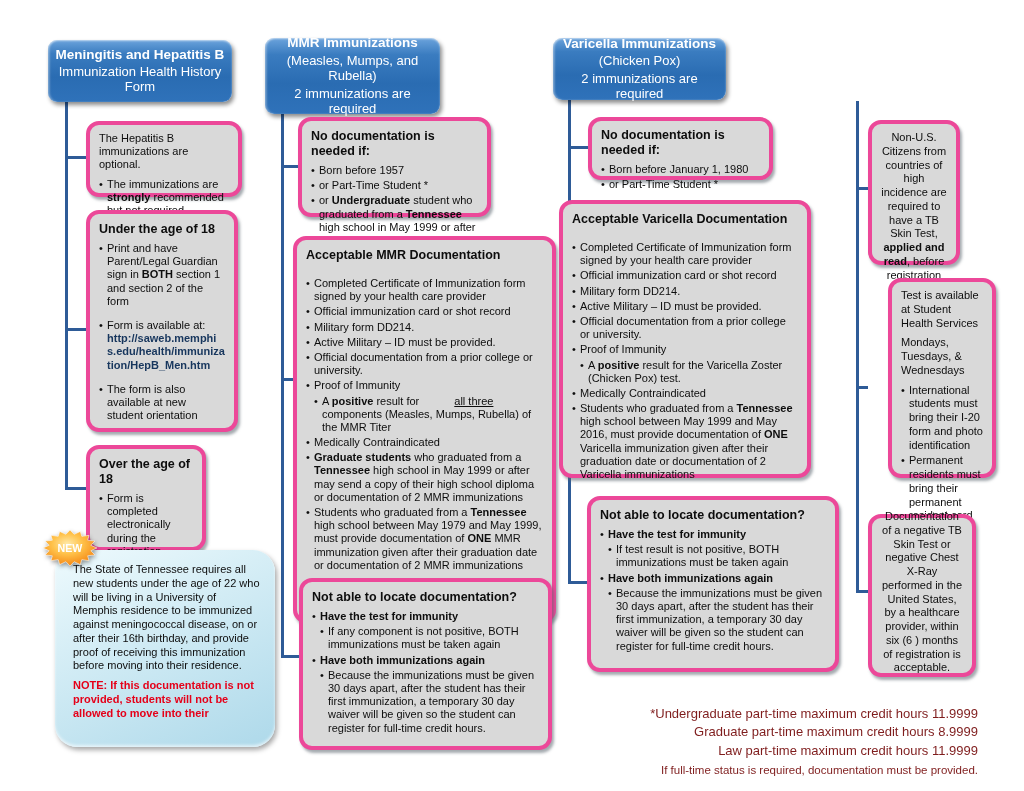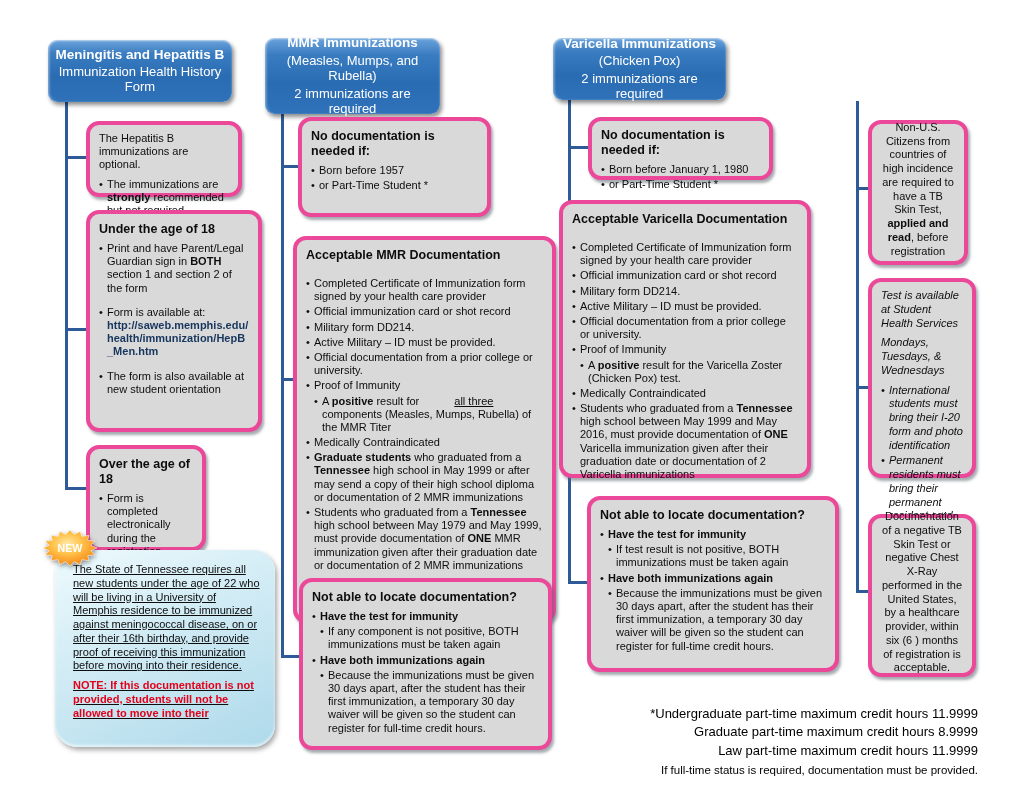--- a/index.html
+++ b/index.html
@@ -21,57 +21,57 @@
   
   .cline{position:absolute;background:#2e5b97;}
 
   
   .gbox{position:absolute;background:#d9d9d9;border:4px solid #ec4899;border-radius:13px;
         box-shadow:2px 3px 3px rgba(90,100,110,.55);padding:7px 9px;box-sizing:border-box;
         font-size:11px;line-height:1.2;color:#0d0d0d;}
   .center{text-align:center;}
 
   .c1b1{left:86px;top:121px;width:156px;height:76px;}
-  .c1b2{left:86px;top:210px;width:176px;height:222px;}
+  .c1b2{left:86px;top:210px;width:152px;height:222px;}
   .c1b3{left:86px;top:445px;width:120px;height:106px;}
   .c2b1{left:298px;top:117px;width:193px;height:100px;}
   .c2b2{left:293px;top:236px;width:263px;height:387px;}
   .c2b3{left:299px;top:578px;width:253px;height:172px;}
   .c3b1{left:588px;top:117px;width:185px;height:63px;padding-top:6px;}
   .c3b2{left:559px;top:200px;width:252px;height:278px;}
   .c3b3{left:587px;top:496px;width:252px;height:176px;}
-  .c4b1{left:868px;top:120px;width:100px;height:145px;display:flex;flex-direction:column;justify-content:center;line-height:1.25;}
-  .c4b2{left:868px;top:278px;width:108px;height:200px;line-height:1.25;font-style:italic;}
+  .c4b1{left:868px;top:120px;width:92px;height:145px;display:flex;flex-direction:column;justify-content:flex-start;line-height:1.25;}
+  .c4b2{left:888px;top:278px;width:108px;height:200px;line-height:1.25;}
   .c4b3{left:868px;top:514px;width:108px;height:163px;display:flex;flex-direction:column;justify-content:center;line-height:1.25;}
 
   
   .bluebox{position:absolute;left:55px;top:550px;width:220px;height:197px;border-radius:22px;
         background:linear-gradient(155deg,#eefafd 0%,#d6eef6 35%,#aed9ea 100%);
         box-shadow:2px 3px 5px rgba(0,0,0,.35), inset 0 -2px 3px rgba(255,255,255,.6);
-        padding:13px 12px 8px 18px;box-sizing:border-box;font-size:11px;line-height:1.25;color:#0d0d0d;text-decoration:underline;}
+        padding:13px 12px 8px 18px;box-sizing:border-box;font-size:11px;line-height:1.25;color:#0d0d0d;}
 
   
   .ln-title{font-weight:bold;font-size:12.5px;margin:1px 0 5px;}
   .ln-para{margin:0 0 6px;}
   .ln-b1{position:relative;padding-left:8px;margin:0 0 2px;}
   .ln-b1::before{content:"\2022";position:absolute;left:0;top:0;}
   .ln-b2{position:relative;padding-left:16px;margin:0 0 2px;}
   .ln-b2::before{content:"\2022";position:absolute;left:8px;top:0;}
   .ln-gap{height:9px;}
   .center .ln-para::before{content:none;}
   .b{font-weight:bold;}
   .u{text-decoration:underline;margin-left:32px;}
   .link{color:#17365d;font-weight:bold;display:block;word-break:break-all;}
   .red{color:#e50019;font-weight:bold;}
 
   
   .badge{position:absolute;left:42px;top:527px;width:56px;height:42px;filter:drop-shadow(1px 2px 2px rgba(0,0,0,.4));}
 
   
-  .footer{position:absolute;top:705px;right:46px;text-align:right;color:#000000;}
+  .footer{position:absolute;top:705px;right:46px;text-align:right;color:#7f1d1d;}
   .footer .fl{font-size:13px;line-height:1.42;}
   .footer .fl.small{font-size:11.5px;margin-top:2px;}
 </style>
 </head>
 <body>
 
 <div id="canvas">
 
   <div class="cline" style="left:65px;top:100px;width:3px;height:390px;"></div>
   <div class="cline" style="left:65px;top:156px;width:21px;height:3px;"></div>
@@ -139,20 +139,21 @@
       </radialGradient>
     </defs>
     <polygon fill="url(#bgrad)" stroke="#ffffff" stroke-width="1" points="98,34 87.3,38.9 94.4,46.3 81.6,47.9 83.9,56.6 71.1,54.8 68.4,63.6 57.4,58.5 50,66 42.6,58.5 31.6,63.6 28.9,54.8 16.1,56.6 18.4,47.9 5.6,46.3 12.7,38.9 2,34 12.7,29.1 5.6,21.7 18.4,20.1 16.1,11.4 28.9,13.2 31.6,4.4 42.6,9.5 50,2 57.4,9.5 68.4,4.4 71.1,13.2 83.9,11.4 81.6,20.1 94.4,21.7 87.3,29.1"></polygon>
     <text x="50" y="41" text-anchor="middle" font-size="19" font-weight="bold" fill="#ffffff" font-family="Liberation Sans, sans-serif">NEW</text>
   </svg>
 
   <div class="gbox c2b1">
       <div class="ln-title"><span>No documentation is needed if:</span></div>
       <div class="ln-b1"><span>Born before 1957</span></div>
       <div class="ln-b1"><span>or Part-Time  Student  *</span></div>
+      <div class="ln-b1"><span>or </span><span class="b">Undergraduate</span><span> student who graduated from a </span><span class="b">Tennessee</span><span> high school in May 1999 or after</span></div>
     </div>
   <div class="gbox c2b2">
       <div class="ln-title"><span>Acceptable MMR Documentation</span></div>
       <div class="ln-gap"></div>
       <div class="ln-b1"><span>Completed Certificate of Immunization form signed by your  health care provider</span></div>
       <div class="ln-b1"><span>Official immunization card or shot record</span></div>
       <div class="ln-b1"><span>Military form DD214.</span></div>
       <div class="ln-b1"><span>Active Military – ID must be provided.</span></div>
       <div class="ln-b1"><span>Official documentation from a prior college or university.</span></div>
       <div class="ln-b1"><span>Proof of Immunity</span></div>

